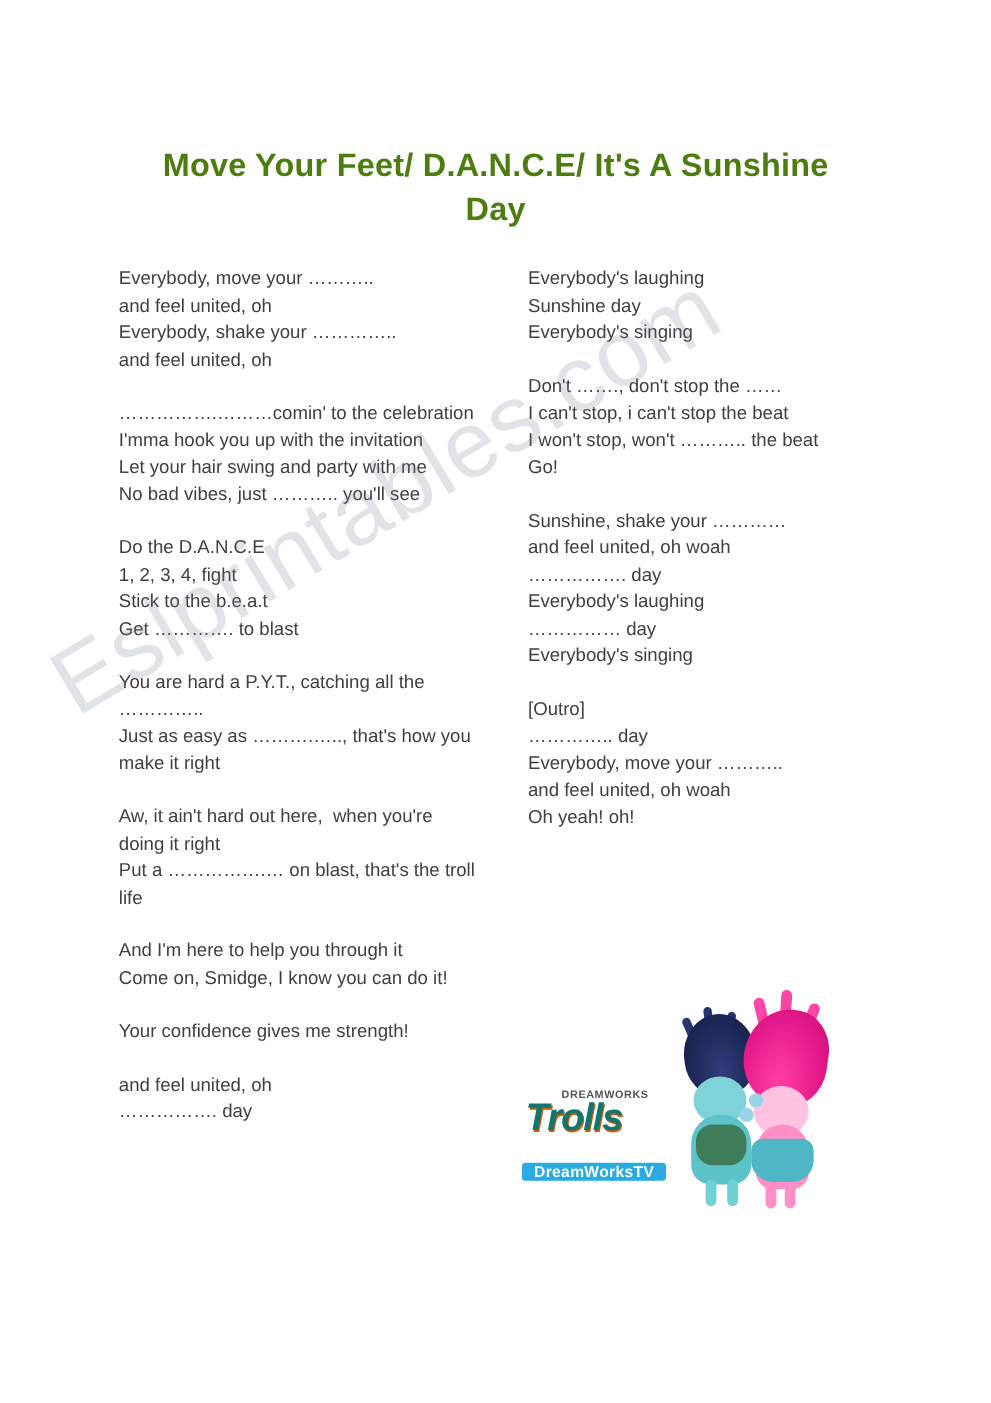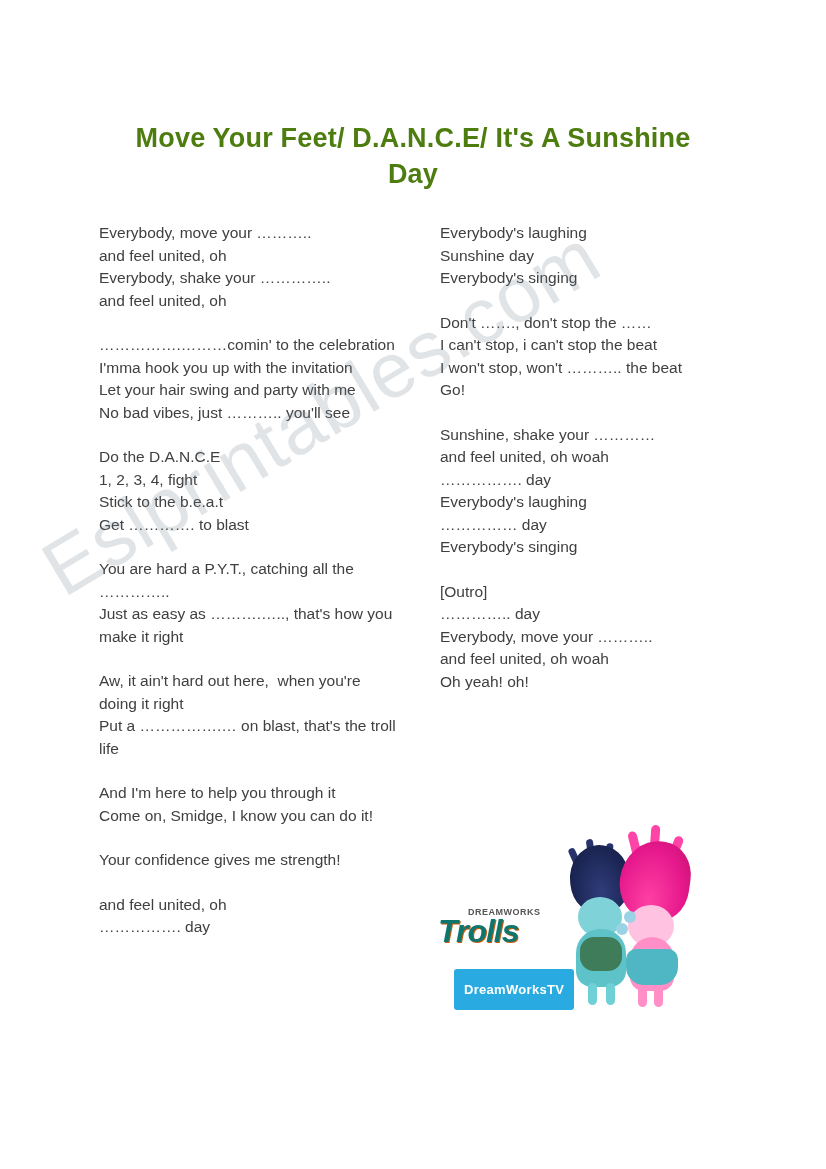--- a/index.html
+++ b/index.html
@@ -114,27 +114,27 @@
     top: 58px;
     font-size: 32px;
     font-weight: bold;
     font-style: italic;
     color: #0f766e;
     letter-spacing: -1px;
     text-shadow: 1px 1px 0 #c85a10;
   }
   .dwtv-badge {
     position: absolute;
-    left: 20px;
+    left: 1px;
     top: 114px;
     background: #29abe2;
     color: #ffffff;
     font-size: 13px;
     font-weight: bold;
-    padding: 13px 10px;
+    padding: 0 10px;
     border-radius: 3px;
     letter-spacing: 0.3px;
   }
 
   
   .trolls-art {
     position: absolute;
     left: 120px;
     top: -10px;
     width: 180px;

